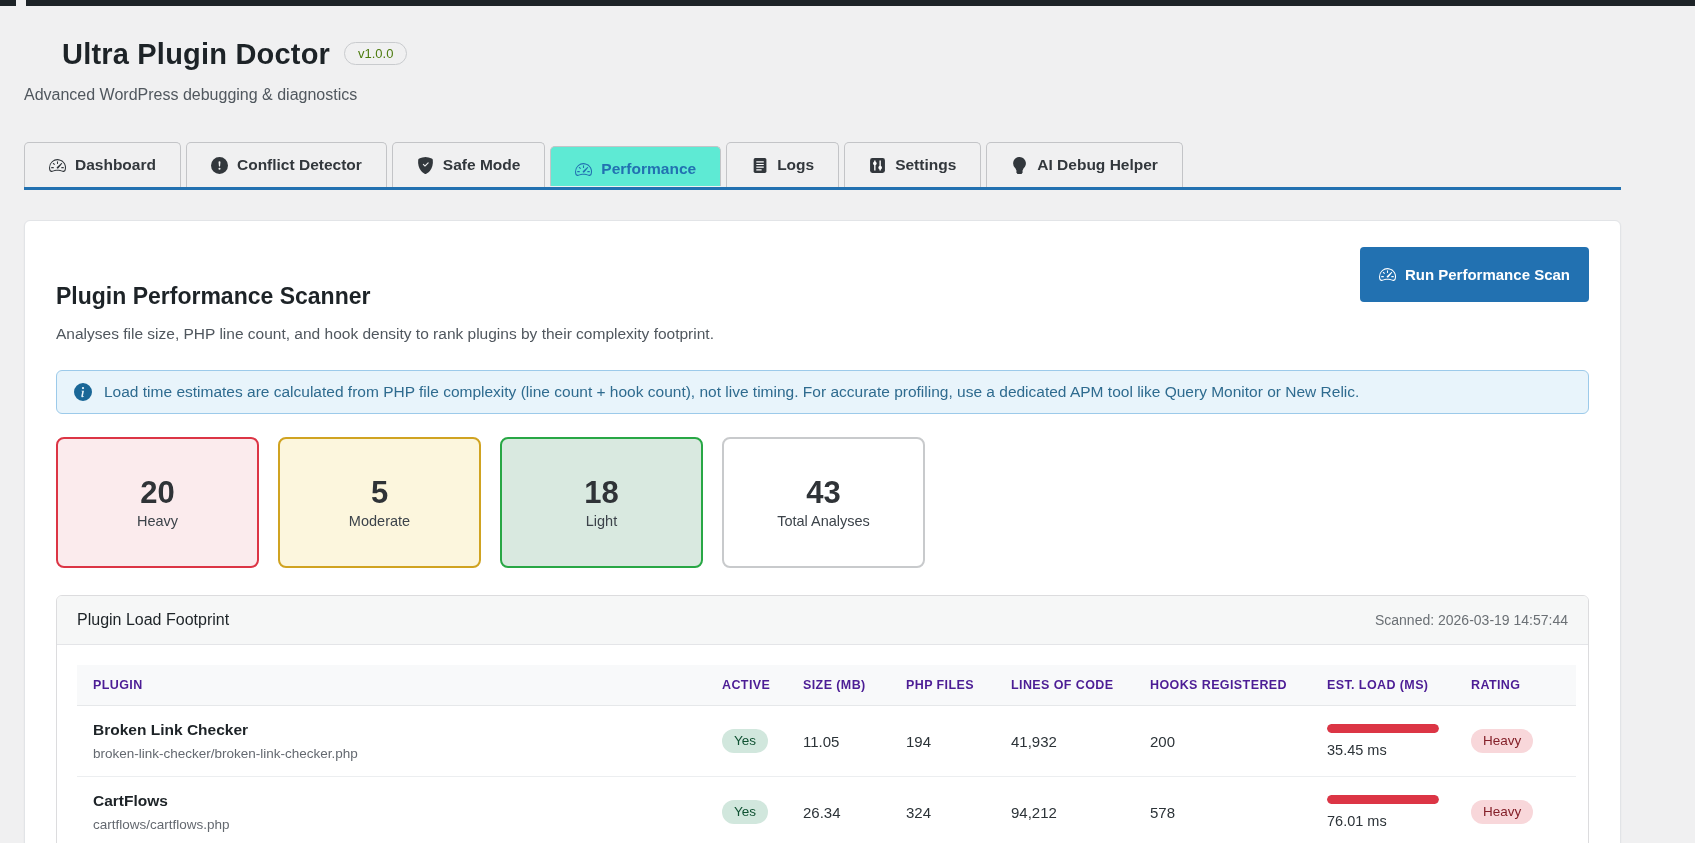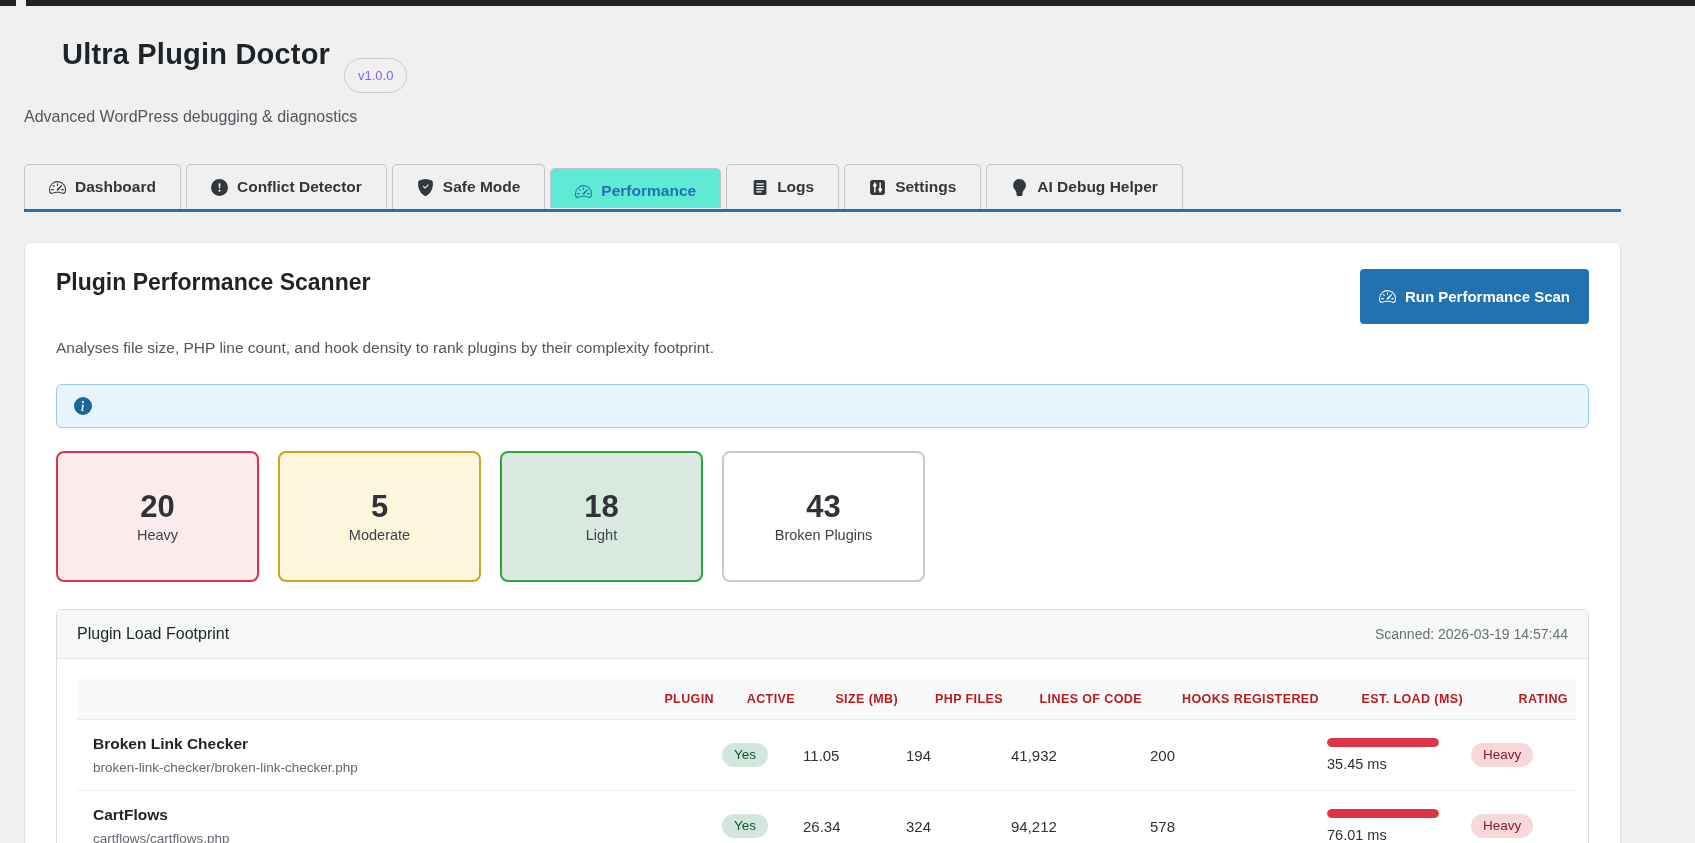--- a/index.html
+++ b/index.html
@@ -9,38 +9,38 @@
   .admin-bar { position:relative; height:6px; background:#1d2327; }
   .admin-bar-gap { position:absolute; left:16px; top:0; width:10px; height:6px; background:#f0f0f1; }
 
   .page { padding-left:24px; }
   .content { width:1597px; }
 
   
   .hdr { margin-top:32px; }
   .title-row { margin-left:38px; display:flex; align-items:flex-start; gap:14px; }
   .app-title { font-size:29px; font-weight:600; color:#1d2327; letter-spacing:.2px; }
-  .version-badge { margin-top:20px; border:1px solid #c9cbce; border-radius:999px; padding:9px 13px; font-size:13px; color:#8b5cf6; background:transparent; }
+  .version-badge { margin-top:4px; border:1px solid #c9cbce; border-radius:999px; padding:3px 13px; font-size:13px; color:#4d7c0f; background:transparent; }
   .subtitle { margin-top:15px; font-size:16px; color:#50575e; }
 
   
   .tabs { margin-top:38px; display:flex; align-items:center; position:relative; }
   .tabs::after { content:""; position:absolute; left:0; right:0; bottom:0; height:3px; background:#2271b1; }
   .tab { display:flex; align-items:center; gap:9px; padding:13px 24px; margin-right:5px; margin-bottom:3px;
          background:#f0f0f1; border:1px solid #c3c4c7; border-bottom:none; border-radius:5px 5px 0 0;
          font-size:15.5px; font-weight:600; color:#32373c; cursor:pointer; white-space:nowrap; }
   .tab.active { background:#5eead4; color:#2271b1; margin-bottom:0; padding-bottom:8px; position:relative; z-index:1; }
   .tab-icon { display:inline-flex; width:17px; height:17px; }
   .tab-icon svg { width:17px; height:17px; fill:currentColor; }
 
   
   .card { margin-top:30px; background:#fff; border:1px solid #e2e4e7; border-radius:6px;
           box-shadow:0 1px 2px rgba(0,0,0,.06); padding:26px 31px 40px 31px; min-height:620px; }
   .panel-head { display:flex; justify-content:space-between; align-items:flex-start; }
-  .panel-title { font-size:23px; font-weight:700; color:#1d2327; }
+  .panel-title { font-size:23px; font-weight:700; color:#1d2327;margin-top:36px; }
   .scan-btn { display:flex; align-items:center; gap:9px; background:#2271b1; color:#fff; border:none;
               border-radius:4px; padding:19px 19px; font-size:15px; font-weight:600; cursor:pointer;
               font-family:"Liberation Sans", sans-serif; }
   .scan-btn svg { width:17px; height:17px; fill:#fff; }
   .panel-sub { margin-top:15px; font-size:15.5px; color:#50575e; }
 
   .alert { margin-top:27px; display:flex; align-items:center; gap:12px; background:#e8f4fb;
            border:1px solid #9ccaea; border-radius:6px; padding:12px 17px; color:#2e6b8f; font-size:15.5px; }
   .alert svg { width:18px; height:18px; fill:#1a6797; flex:0 0 auto; }
 
@@ -53,21 +53,21 @@
 
   
   .footprint { margin-top:27px; border:1px solid #dcdcde; border-radius:6px; overflow:hidden; background:#fff; }
   .fp-head { background:#f6f7f7; border-bottom:1px solid #e4e5e8; padding:15px 20px; display:flex;
              justify-content:space-between; align-items:center; }
   .fp-title { font-size:16px; font-weight:400; color:#1d2327; }
   .fp-scanned { font-size:14px; color:#6b7075; }
   .fp-body { padding:20px; }
 
   table { width:1499px; border-collapse:collapse; table-layout:fixed; }
-  thead th { background:#f8f9fa; text-align:right; font-size:12.5px; font-weight:700; color:#b91c1c;
+  thead th { background:#f8f9fa; text-align:left; font-size:12.5px; font-weight:700; color:#4c1d95;
              letter-spacing:.4px; padding:13px 8px 13px 0; border-bottom:1px solid #e6e8ea; white-space:nowrap; }
   th.first, td.first { padding-left:16px; }
   tbody td { padding:15px 8px 15px 0; border-bottom:1px solid #eceef0; vertical-align:middle; font-size:15px; color:#2c3338; }
   .plugin-name { font-size:15.5px; font-weight:700; color:#1d2327; }
   .plugin-path { margin-top:7px; font-size:13.5px; color:#646970; }
   .badge { display:inline-block; border-radius:999px; padding:5px 12px; font-size:13.5px; font-weight:400; line-height:1; }
   .badge-yes { background:#d1e7dd; color:#0f5132; }
   .badge-heavy { background:#f8d7da; color:#842029; }
   .load-track { width:112px; height:9px; background:#e9ecef; border-radius:5px; overflow:hidden; }
   .load-fill { height:100%; background:#dc3545; border-radius:5px; }
@@ -177,41 +177,42 @@
         </button>
       </div>
       <div class="panel-sub">Analyses file size, PHP line count, and hook density to rank plugins by their complexity footprint.</div>
 
       <div class="alert">
         <span id="alert-icon" style="display: inline-flex; width: 18px; height: 18px;">
             <svg viewBox="0 0 16 16">
               <path d="M8 16A8 8 0 1 0 8 0a8 8 0 0 0 0 16zm.93-9.412-1 4.705c-.07.34.029.533.304.533.194 0 .487-.07.686-.246l-.088.416c-.287.346-.92.598-1.465.598-.703 0-1.002-.422-.808-1.319l.738-3.468c.064-.293.006-.399-.287-.47l-.451-.081.082-.381 2.29-.287zM8 5.5a1 1 0 1 1 0-2 1 1 0 0 1 0 2z"></path>
             </svg>
           </span>
+        <span>Load time estimates are calculated from PHP file complexity (line count + hook count), not live timing. For accurate profiling, use a dedicated APM tool like Query Monitor or New Relic.</span>
       </div>
 
       <div class="stats" id="stats">
   <div class="stat-card" style="border-color: rgb(220, 53, 69); background: rgb(251, 235, 237);">
     <div class="stat-value">20</div>
     <div class="stat-label">Heavy</div>
   </div>
 
   <div class="stat-card" style="border-color: rgb(208, 163, 33); background: rgb(252, 246, 221);">
     <div class="stat-value">5</div>
     <div class="stat-label">Moderate</div>
   </div>
 
   <div class="stat-card" style="border-color: rgb(40, 167, 69); background: rgb(217, 233, 224);">
     <div class="stat-value">18</div>
     <div class="stat-label">Light</div>
   </div>
 
   <div class="stat-card" style="border-color: rgb(200, 202, 204); background: rgb(255, 255, 255);">
     <div class="stat-value">43</div>
-    <div class="stat-label">Broken Plugins</div>
+    <div class="stat-label">Total Analyses</div>
   </div>
 </div>
 
       <div class="footprint">
         <div class="fp-head">
           <div class="fp-title">Plugin Load Footprint</div>
           <div class="fp-scanned">Scanned: 2026-03-19 14:57:44</div>
         </div>
         <div class="fp-body">
           <table>

